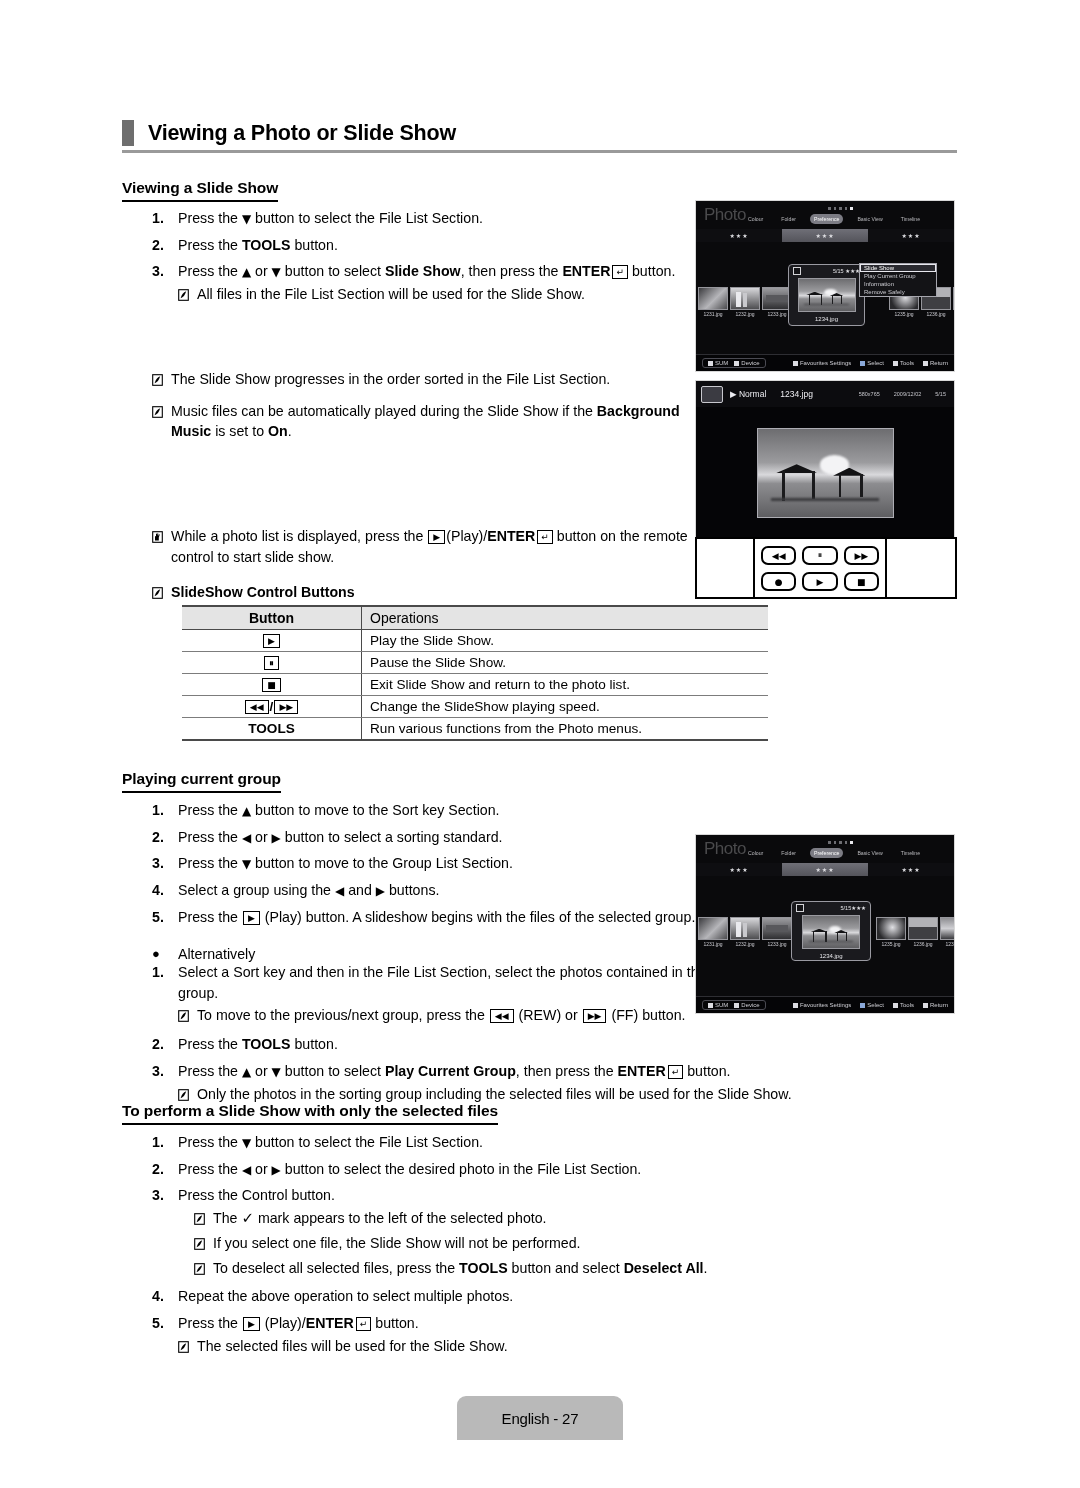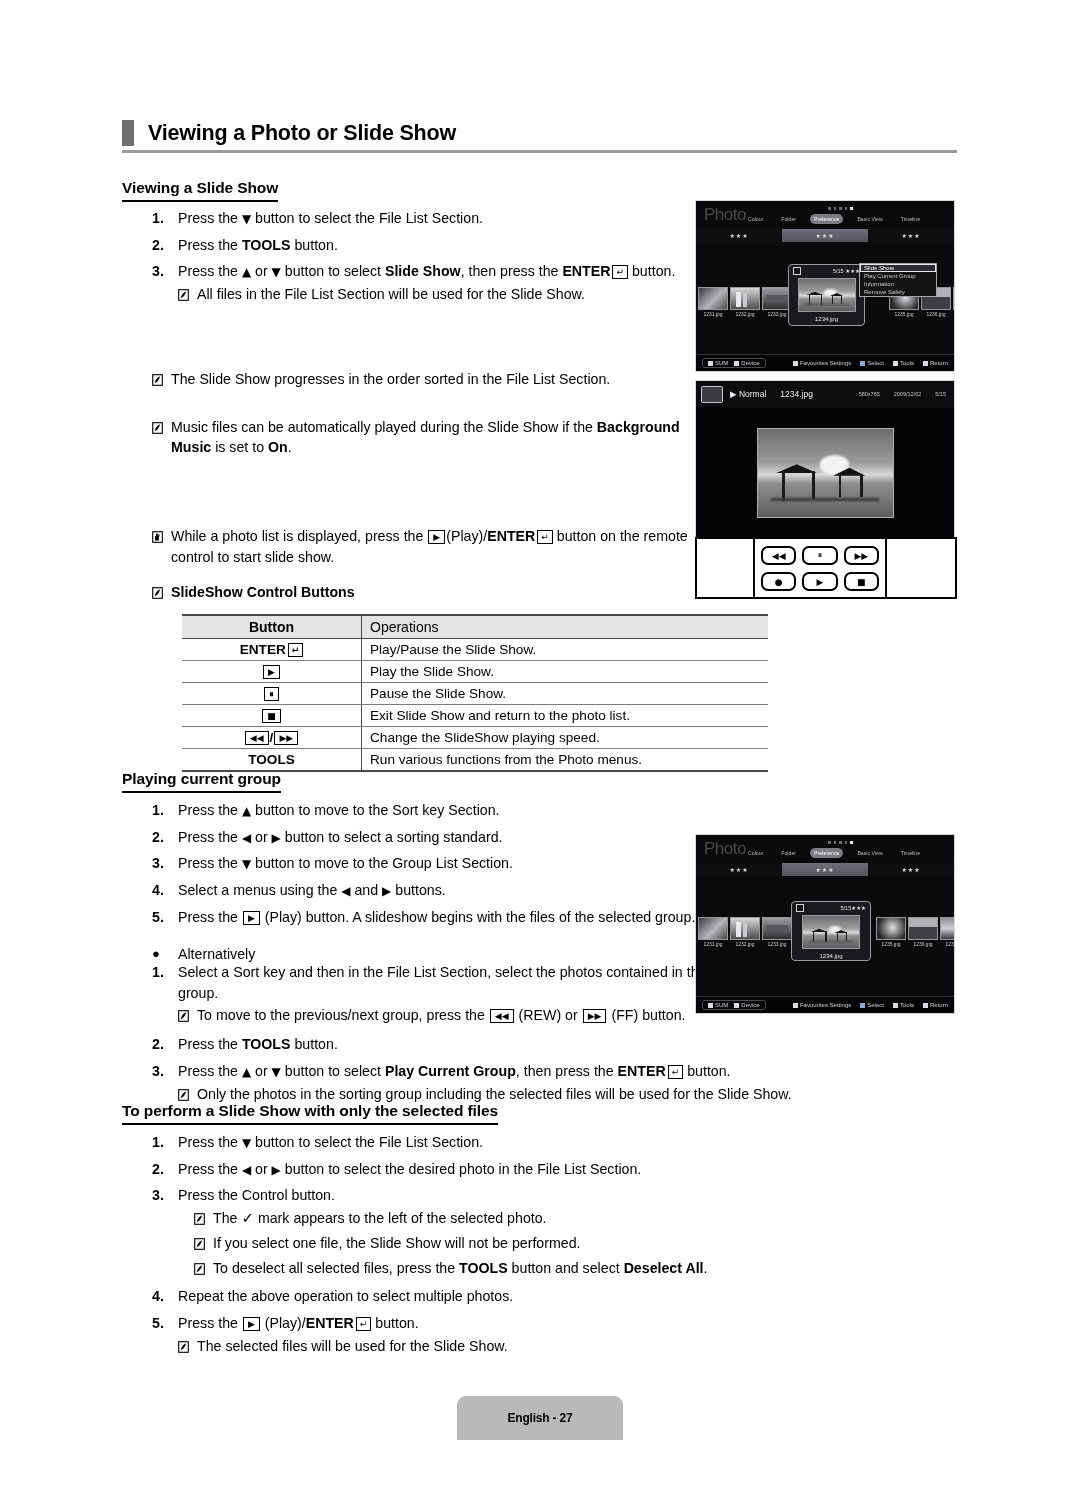--- a/index.html
+++ b/index.html
@@ -354,21 +354,21 @@
   
   .footer {
     position: absolute;
     left: 457px; top: 1396px;
     width: 166px; height: 44px;
     background: #b9b9b9;
     border-radius: 9px 9px 0 0;
     display: flex; align-items: center; justify-content: center;
   }
   .footer span {
-    font-size: 12px; font-weight: bold; letter-spacing: -0.2px;
+    font-size: 15px; font-weight: normal; letter-spacing: -0.2px;
   }
 
   
   .scene { position: absolute; inset: 0; background: linear-gradient(to bottom,#6d6d70 0%,#9b9b9e 38%,#d9d9dc 52%,#8d8d90 62%,#5e5e61 100%); }
   .scene .sun { position: absolute; left: 46%; top: 30%; width: 22%; height: 22%; border-radius: 50%; background: #f3f3f5; filter: blur(1px); }
   .scene .hutA, .scene .hutB { position: absolute; background: #121214; }
   .scene .hutA { left: 14%; top: 40%; width: 30%; height: 10%; clip-path: polygon(0 100%, 50% 0, 100% 100%); }
   .scene .hutB { left: 56%; top: 44%; width: 24%; height: 9%; clip-path: polygon(0 100%, 50% 0, 100% 100%); }
   .scene .postA { position: absolute; left: 18%; top: 48%; width: 2.5%; height: 34%; background: #1a1a1c; }
   .scene .postB { position: absolute; left: 40%; top: 48%; width: 2.5%; height: 32%; background: #1a1a1c; }
@@ -430,21 +430,21 @@
   <div class="blk" style="left:152px; top:348px; width:545px;">
     <div class="note-row" style="margin-top:21px;">
       <span class="note-icon">
         <svg width="11" height="12" viewBox="0 0 11 12">
             <rect x="0.7" y="0.7" width="9.6" height="10.6" fill="none" stroke="#000" stroke-width="1.1"></rect>
             <path d="M2.6 9.2 C3.6 5.4 5.4 3.2 8.2 2.2 C7.0 6.0 5.2 8.4 2.6 9.2 Z" fill="#000"></path>
           </svg>
       </span>
       <span class="note-body">The Slide Show progresses in the order sorted in the File List Section.</span>
     </div>
-    <div class="note-row" style="margin-top:25px;">
+    <div class="note-row" style="margin-top:9px;">
       <span class="note-icon">
         <svg width="11" height="12" viewBox="0 0 11 12">
             <rect x="0.7" y="0.7" width="9.6" height="10.6" fill="none" stroke="#000" stroke-width="1.1"></rect>
             <path d="M2.6 9.2 C3.6 5.4 5.4 3.2 8.2 2.2 C7.0 6.0 5.2 8.4 2.6 9.2 Z" fill="#000"></path>
           </svg>
       </span>
       <span class="note-body"><span>Music files can be automatically played during the Slide Show if the </span><b>Background Music</b><span> is set to </span><b>On</b><span>.</span></span>
     </div>
   </div>
 
@@ -465,32 +465,28 @@
       <span class="note-icon">
         <svg width="11" height="12" viewBox="0 0 11 12">
             <rect x="0.7" y="0.7" width="9.6" height="10.6" fill="none" stroke="#000" stroke-width="1.1"></rect>
             <path d="M2.6 9.2 C3.6 5.4 5.4 3.2 8.2 2.2 C7.0 6.0 5.2 8.4 2.6 9.2 Z" fill="#000"></path>
           </svg>
       </span>
       <span class="note-body" style="font-weight:bold;">SlideShow Control Buttons</span>
     </div>
   </div>
 
-  <table class="tbl" style="left:182px; top:605px;margin-top:9px;">
+  <table class="tbl" style="left:182px; top:605px;">
     <thead>
       <tr>
         <th class="c-btn">Button</th>
         <th class="c-op">Operations</th>
       </tr>
     </thead>
     <tbody>
-      <tr>
-        <td class="c-btn"><span>ENTER</span><span class="enterkey">↵</span></td>
-        <td class="c-op">Play/Pause the Slide Show.</td>
-      </tr>
       <tr>
         <td class="c-btn"><span class="keybox">▶</span></td>
         <td class="c-op">Play the Slide Show.</td>
       </tr>
       <tr>
         <td class="c-btn"><span class="keybox">⏸</span></td>
         <td class="c-op">Pause the Slide Show.</td>
       </tr>
       <tr>
         <td class="c-btn"><span class="keybox">■</span></td>
@@ -517,21 +513,21 @@
     <div class="num-row" style="margin-top:6px;">
       <span class="num">2.</span>
       <span class="num-body"><span>Press the </span><span class="arrowglyph">◀</span><span> or </span><span class="arrowglyph">▶</span><span> button to select a sorting standard.</span></span>
     </div>
     <div class="num-row" style="margin-top:6px;">
       <span class="num">3.</span>
       <span class="num-body"><span>Press the </span><span class="arrowglyph">▼</span><span> button to move to the Group List Section.</span></span>
     </div>
     <div class="num-row" style="margin-top:6px;">
       <span class="num">4.</span>
-      <span class="num-body"><span>Select a menus using the </span><span class="arrowglyph">◀</span><span> and </span><span class="arrowglyph">▶</span><span> buttons.</span></span>
+      <span class="num-body"><span>Select a group using the </span><span class="arrowglyph">◀</span><span> and </span><span class="arrowglyph">▶</span><span> buttons.</span></span>
     </div>
     <div class="num-row" style="margin-top:6px;">
       <span class="num">5.</span>
       <span class="num-body"><span>Press the </span><span class="keybox">▶</span><span> (Play) button. A slideshow begins with the files of the selected group.</span></span>
     </div>
     <div class="bullet-row" style="margin-top:16px;">
       <span class="bullet-dot">●</span>
       <span>Alternatively</span>
     </div>
   </div>

